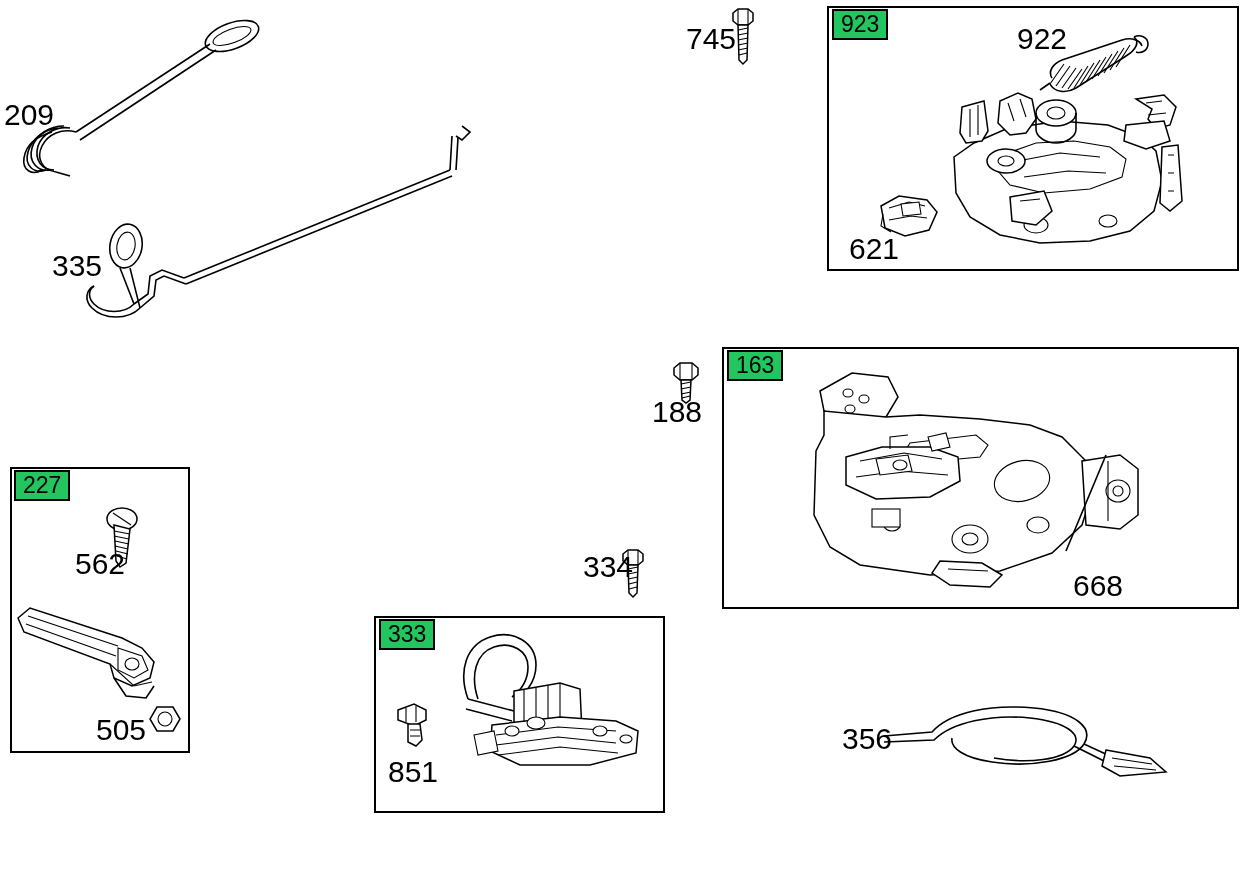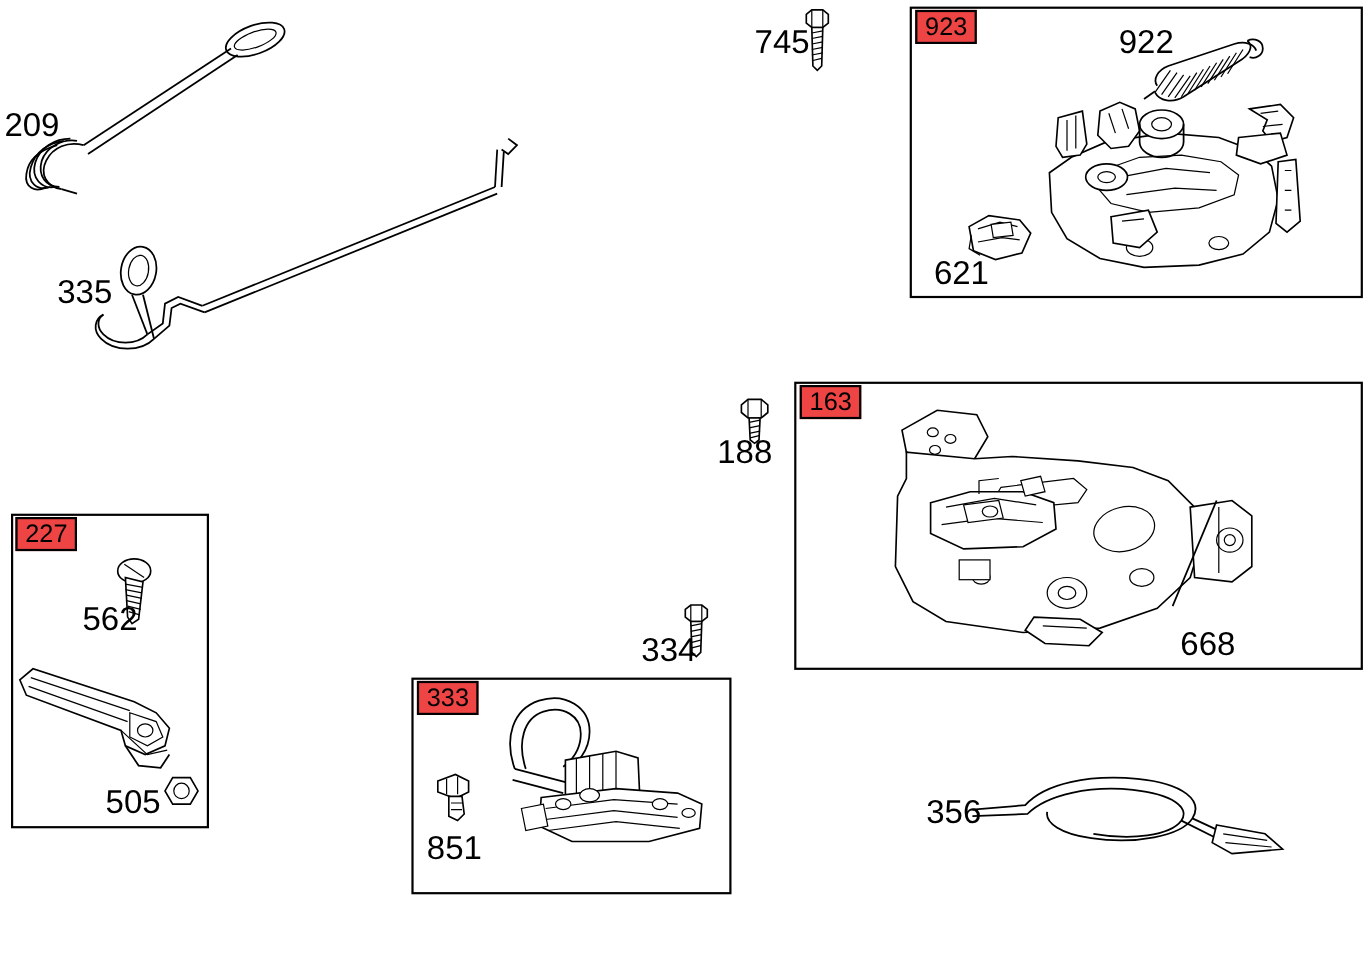--- a/index.html
+++ b/index.html
@@ -27,21 +27,21 @@
   }
   .frame {
     position: absolute;
     border: 2px solid #000000;
     box-sizing: border-box;
     background: transparent;
   }
   .frame-tag {
     position: absolute;
     border: 2px solid #000000;
-    background: #ef4444;
+    background: #22c55e;
     box-sizing: border-box;
     font-size: 23px;
     font-family: "Liberation Sans", sans-serif;
     color: #000;
     display: flex;
     align-items: center;
     justify-content: center;
     padding: 2px 7px;
     line-height: 1;
   }
@@ -280,21 +280,21 @@
   <div class="art" style="left:618px; top:547px;">
     <svg width="30" height="54" viewBox="0 0 30 54">
       <path class="fillw" d="M5 7 L10 3 L20 3 L25 7 L25 14 L20 18 L10 18 L5 14 Z"></path>
       <path class="ln-thin" d="M10 3 L10 18 M20 3 L20 18"></path>
       <path class="fillw" d="M10 18 L20 18 L19 46 L15 50 L11 46 Z"></path>
       <g class="ln-thin">
         <path d="M10 22 L20 20 M10 27 L20 25 M10 32 L20 30 M11 37 L19 35 M11 42 L19 40"></path>
       </g>
     </svg>
   </div>
-  <div class="label" style="left:583px; top:577px;text-align:right;">334</div>
+  <div class="label" style="left:583px; top:552px;text-align:right;">334</div>
 
   <div class="frame" style="left:374px; top:616px; width:291px; height:197px;"></div>
   <div class="frame-tag" style="left:379px; top:619px;">333</div>
 
   <div class="art" style="left:440px; top:625px;">
     <svg width="230" height="150" viewBox="0 0 230 150">
 
       <path class="ln" d="M28 74 C18 46 26 20 50 12 C74 4 96 18 96 40 C96 58 84 70 74 76"></path>
       <path class="ln" d="M38 74 C30 50 36 28 54 22 C72 16 88 26 88 42 C88 56 80 66 72 72"></path>
 

